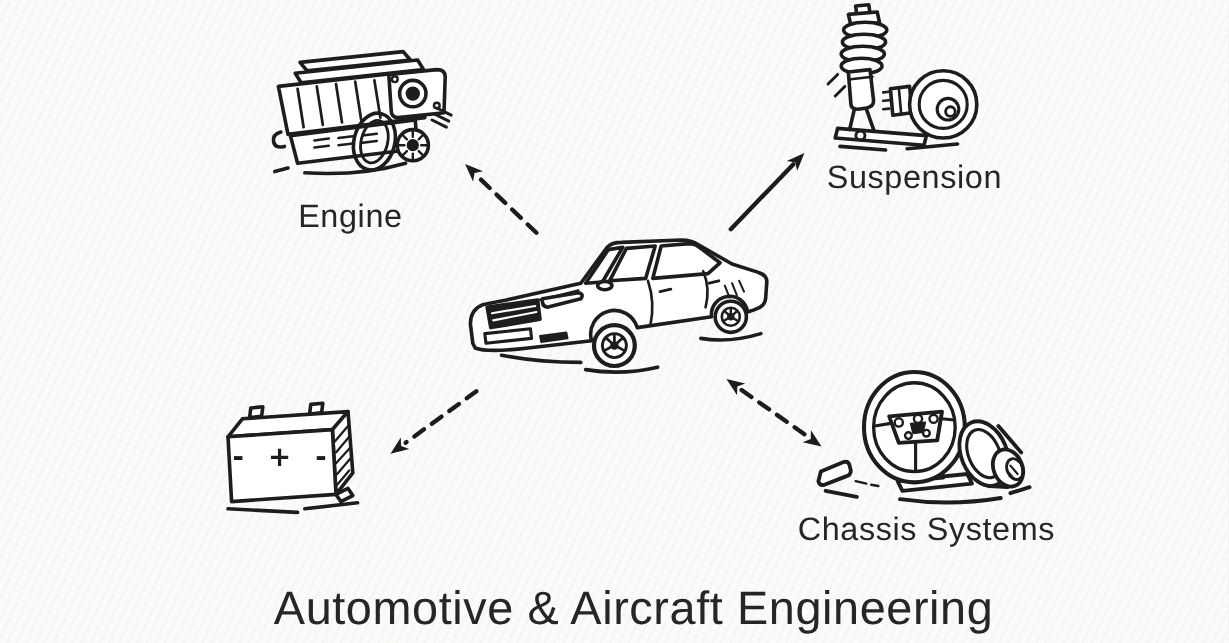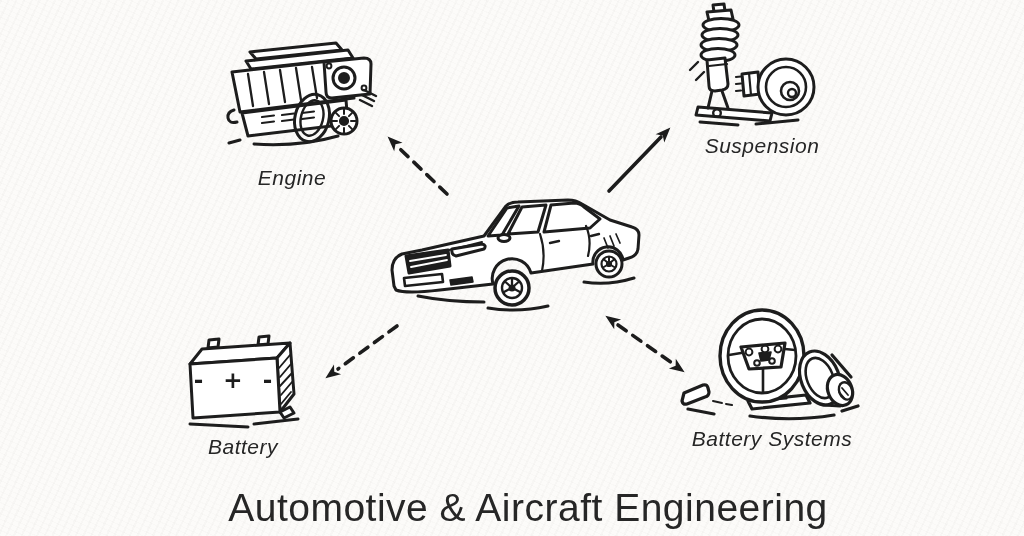--- a/index.html
+++ b/index.html
@@ -11,26 +11,25 @@
     background-color:#fcfbf9;
     background-image:
       repeating-linear-gradient(115deg, rgba(60,55,45,0.022) 0 2px, transparent 2px 7px),
       repeating-linear-gradient(25deg, rgba(60,55,45,0.014) 0 1px, transparent 1px 5px);
     font-family:"Liberation Sans","DejaVu Sans",sans-serif;
   }
   svg.sketch{position:absolute;overflow:visible;}
   .node-label{
     position:absolute;
     transform:translateX(-50%);
-    font-size:21px;
+    font-size:27px;
     line-height:1.1;
     color:#262626;
     white-space:nowrap;
     letter-spacing:0.5px;
-    font-style:italic;
   }
   .diagram-title{
     position:absolute;
     transform:translateX(-50%);
     font-size:39px;
     color:#262626;
     white-space:nowrap;
     letter-spacing:0.5px;
   }
   .arrow-layer{position:absolute;left:0;top:0;}
@@ -192,18 +191,17 @@
       <g>
         <line x1="618" y1="325" x2="672" y2="363" stroke-dasharray="10 8"></line>
         <path transform="translate(607,317) rotate(215)" d="M2,0 L-13,6 L-9,0 L-13,-6 Z" stroke="none"></path>
         <path transform="translate(683,371) rotate(35)" d="M2,0 L-13,6 L-9,0 L-13,-6 Z" stroke="none"></path>
       </g>
     </g>
   </svg>
 
   <div class="node-label" style="left:292px;top:166px">Engine</div>
   <div class="node-label" style="left:762px;top:134px">Suspension</div>
-  <div class="node-label" style="left:243px;top:435px">Battery</div>
-  <div class="node-label" style="left:772px;top:427px">Battery Systems</div>
+  <div class="node-label" style="left:772px;top:427px">Chassis Systems</div>
 
   <div class="diagram-title" style="left:528px;top:486px">Automotive &amp; Aircraft Engineering</div>
 
 </div>
 
 </body></html>

